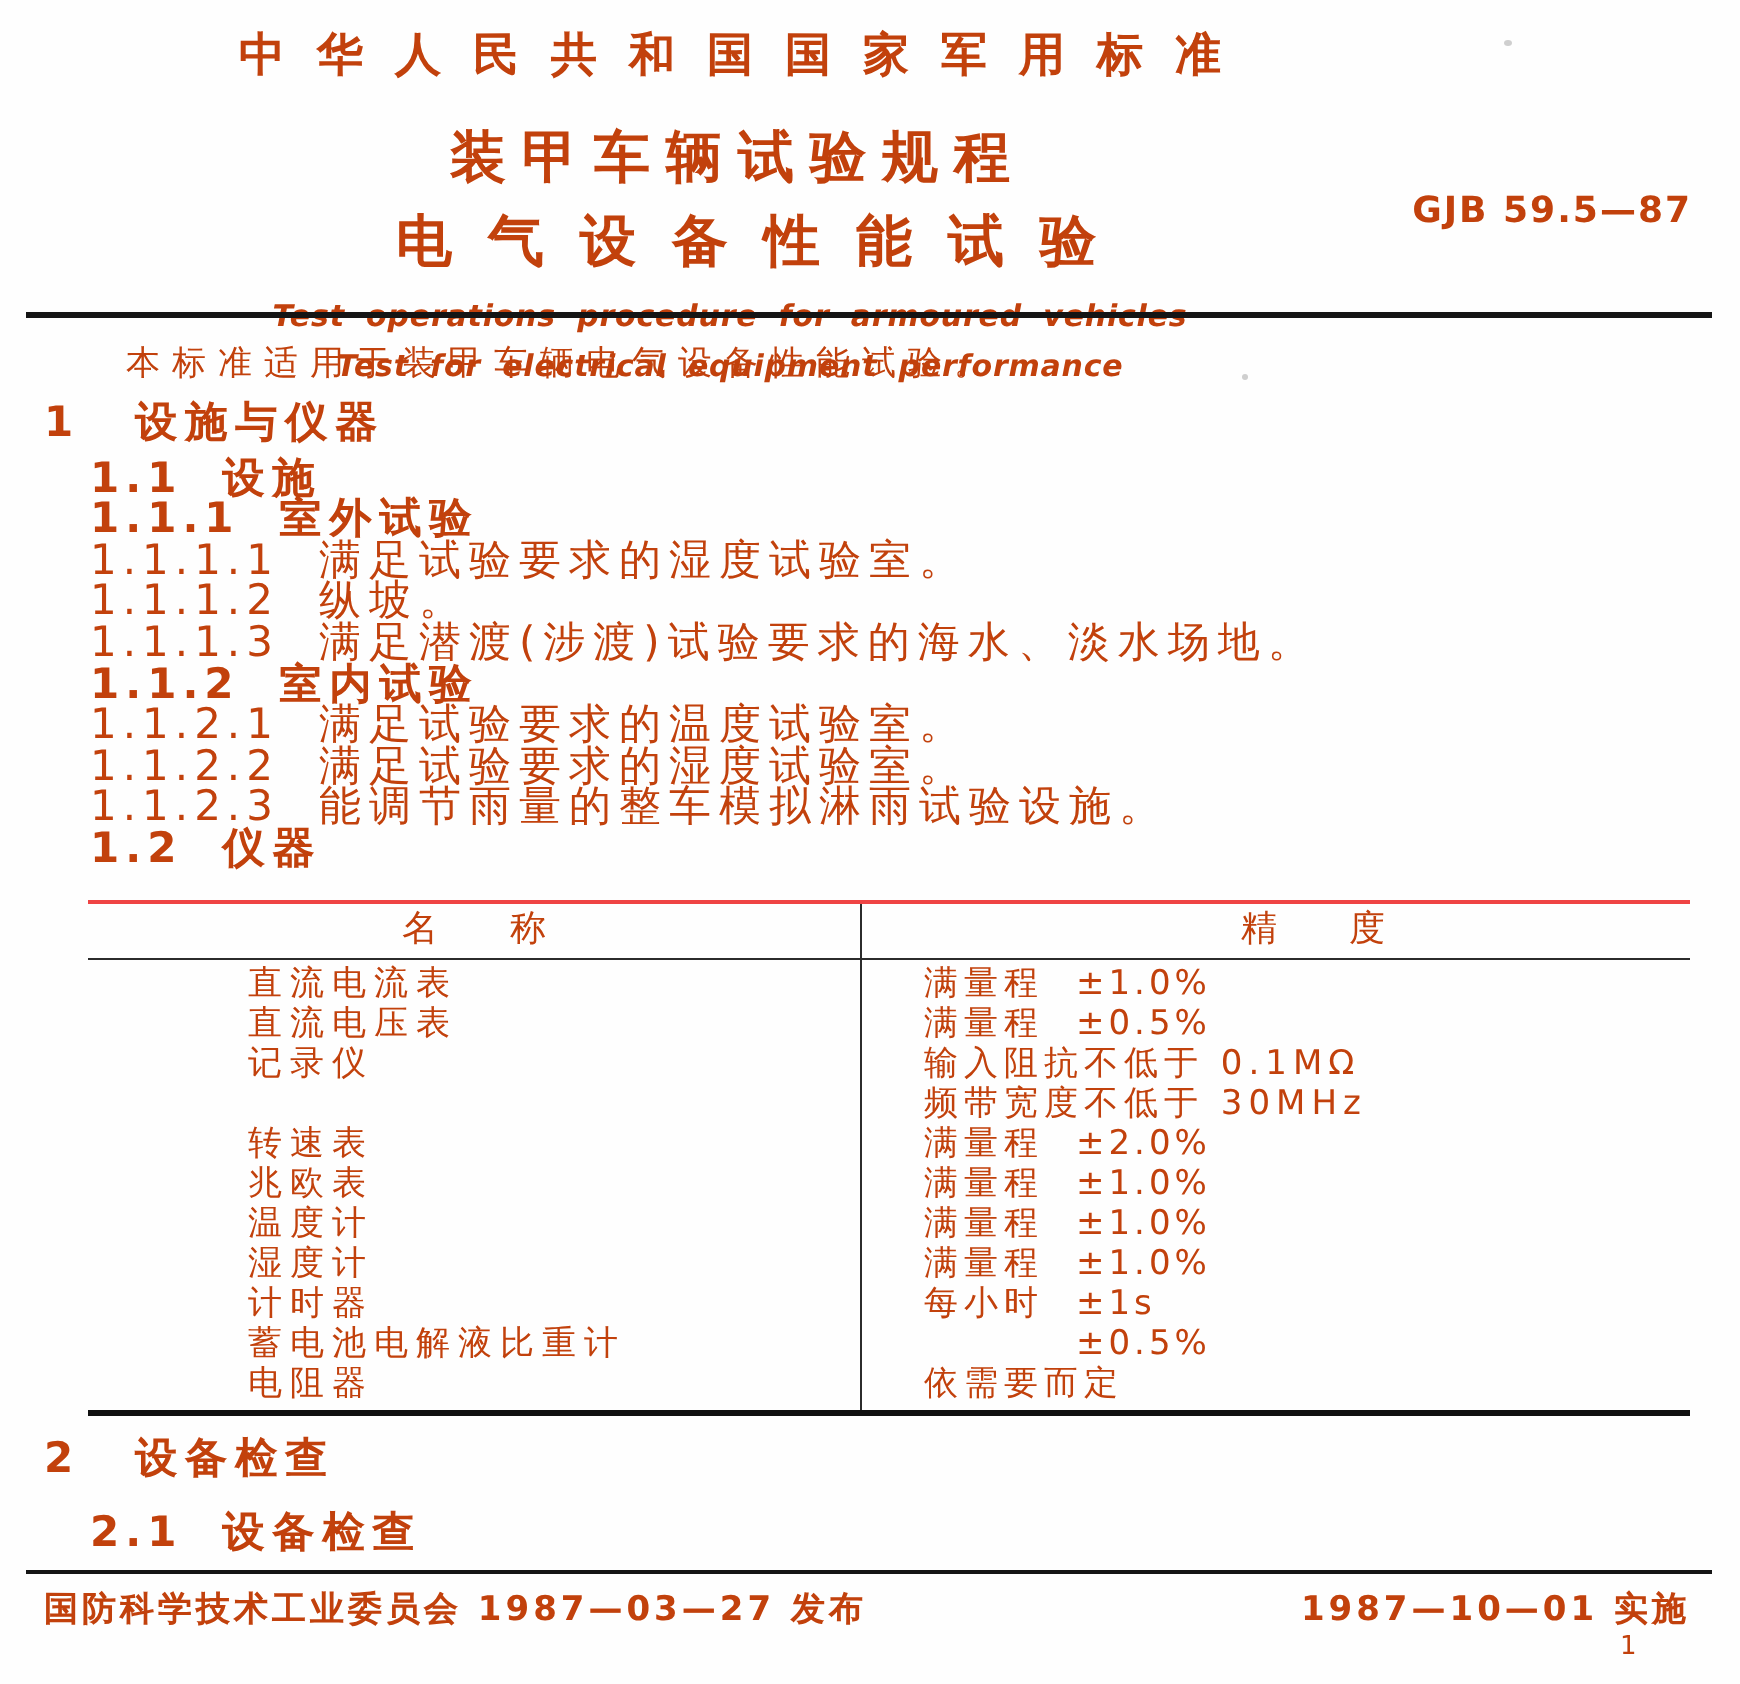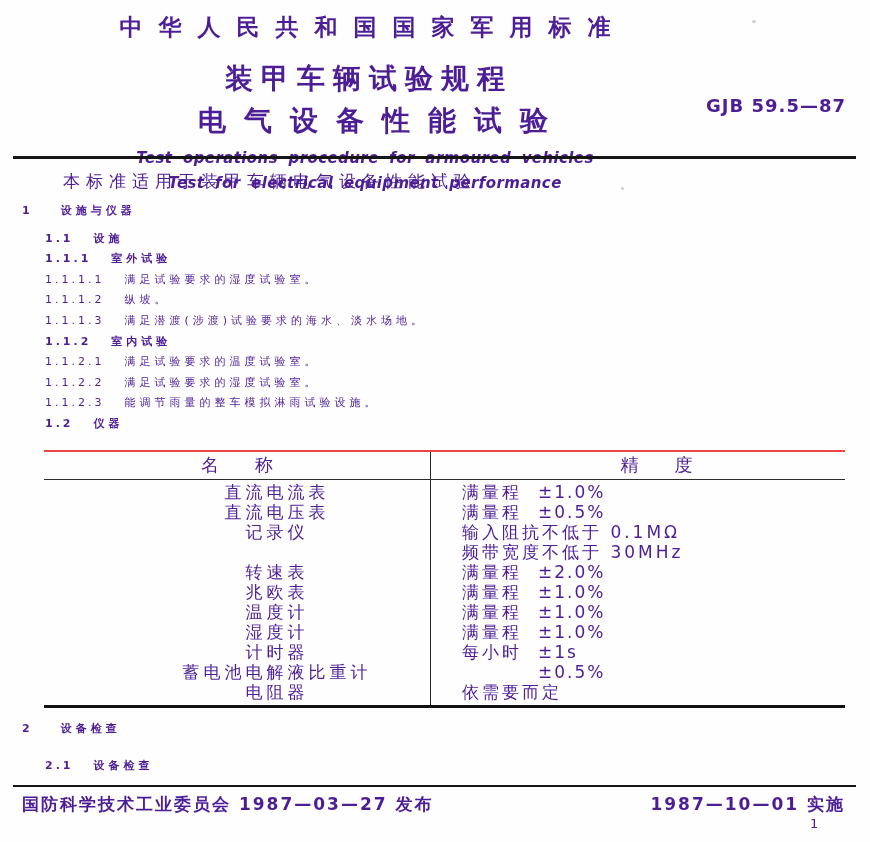--- a/index.html
+++ b/index.html
@@ -1,51 +1,51 @@
 <!DOCTYPE html>
 <html><head>
 <meta charset="utf-8">
 <style>
   html,body { margin:0; padding:0; background:#e8e8e8; }
   .page {
     position:relative; width:870px; height:842px; margin:0 auto;
-    background:#fefefe; color:#4c1d95; overflow:hidden;
+    background:#fefefe; color:#c2410c; overflow:hidden;
     font-family:"DejaVu Sans","Liberation Sans",sans-serif;
   }
   
   .header { position:absolute; top:0; left:0; width:730px; text-align:center; }
   .std-line { margin-top:12px; font-size:23px; font-weight:bold; letter-spacing:16px; padding-left:16px; white-space:nowrap; }
   .title1 { margin-top:17px; font-size:28px; font-weight:bold; letter-spacing:8px; padding-left:8px; }
   .title2 { margin-top:4px; font-size:28px; font-weight:bold; letter-spacing:18px; padding-left:34px; }
   .eng { font-size:15px; font-weight:bold; letter-spacing:0.4px; word-spacing:5px;font-style:italic; }
   .eng1 { margin-top:9px; }
   .eng2 { margin-top:7px; }
   .gjb { position:absolute; top:95px; right:24px; font-size:18px; font-weight:bold; letter-spacing:1px; }
   .rule-top { position:absolute; top:156px; left:13px; right:14px; height:3px; background:#151515; }
   
   .intro { position:absolute; top:170px; left:63px; font-size:17px; letter-spacing:6px; }
   .sections { position:absolute; top:201px; left:0; right:0; }
-  .sec-item { line-height:20.6px; font-size:11px; letter-spacing:4px; padding-left:45px; white-space:nowrap; }
+  .sec-item { line-height:20.6px; font-size:21px; letter-spacing:4px; padding-left:45px; white-space:nowrap; }
   .sec-item.lvl0 { padding-left:22px; }
   .sec-item.first { margin-bottom:7px; }
   .sec-item.bold { font-weight:bold; }
   .num { letter-spacing:3px; margin-right:20px; }
   .lvl0 .num { margin-right:28px; }
   
   .tbl {
     position:absolute; top:450px; left:44px; width:801px; box-sizing:border-box;
     border-top:2px solid #ef4444; border-bottom:3px solid #111;
   }
   .divider { position:absolute; left:386px; top:0; bottom:0; width:1px; background:#2b2b2b; }
   .thead { display:flex; height:27px; line-height:26px; border-bottom:1px solid #2b2b2b; font-size:18px; }
   .th1 { width:386px; text-align:center; white-space:pre; }
   .th2 { flex:1; text-align:center; white-space:pre;margin-left:38px; }
   .tbody { padding:2px 0 3px; }
   .trow { display:flex; font-size:17px; }
-  .tname { width:386px; padding-left:80px; box-sizing:border-box; line-height:20px; letter-spacing:4px; white-space:nowrap;text-align:center; }
+  .tname { width:386px; padding-left:80px; box-sizing:border-box; line-height:20px; letter-spacing:4px; white-space:nowrap; }
   .tvals { flex:1; padding-left:32px; }
   .vline { line-height:20px; height:20px; white-space:nowrap; }
   .vp { display:inline-block; min-width:76px; letter-spacing:3px; }
   .vv { letter-spacing:2px; }
   
   .sec2a { position:absolute; top:719px; left:0; }
   .sec2b { position:absolute; top:756px; left:0; }
   .rule-bottom { position:absolute; top:785px; left:13px; right:14px; height:2px; background:#151515; }
   .footer-left { position:absolute; top:793px; left:22px; font-size:17px; font-weight:bold; letter-spacing:2px; white-space:nowrap; }
   .footer-right { position:absolute; top:793px; right:25px; font-size:17px; font-weight:bold; letter-spacing:2px; white-space:nowrap; }

